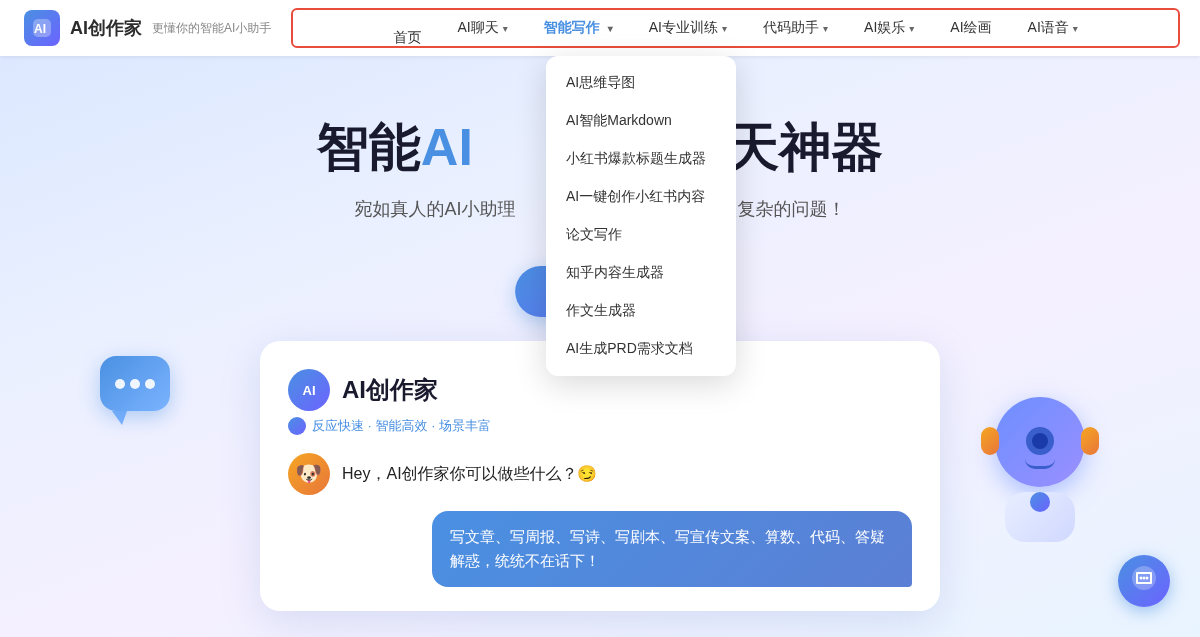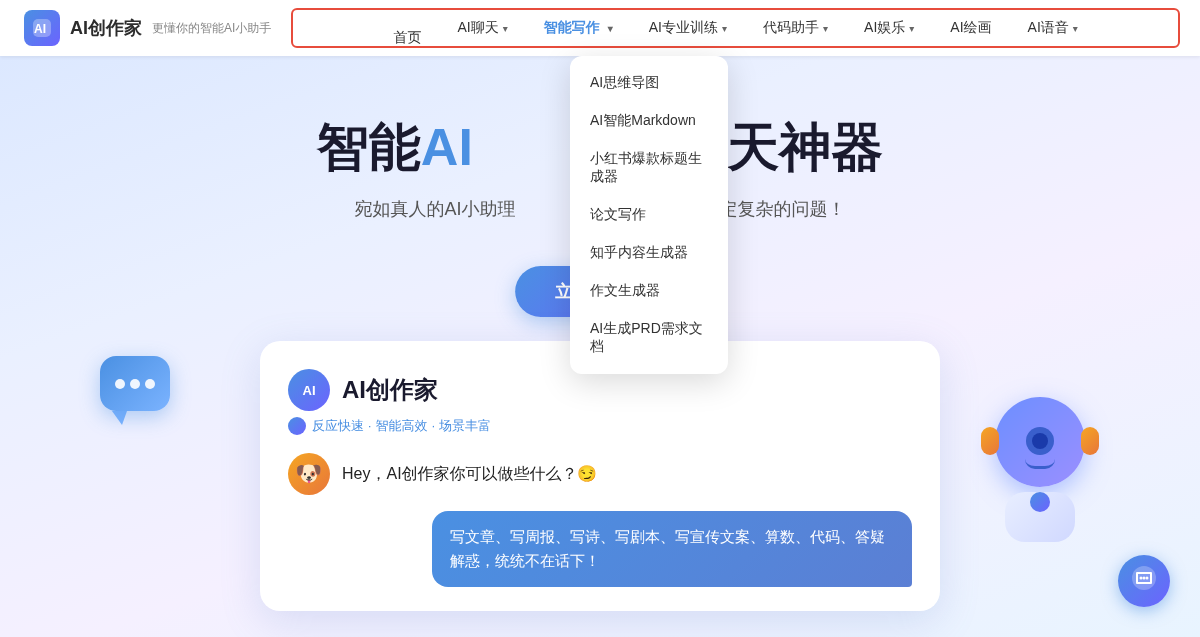--- a/index.html
+++ b/index.html
@@ -358,22 +358,22 @@
       border-left: 10px solid transparent;
       border-right: 5px solid transparent;
       border-top: 14px solid #7bb3ff;
       margin-left: 12px;
     }
 
     
     .dropdown-menu {
       position: absolute;
       top: 56px;
-      left: 570px;
-      width: 158px;
+      left: 546px;
+      width: 190px;
       background: #fff;
       border-radius: 12px;
       box-shadow: 0 8px 32px rgba(0,0,0,0.15);
       padding: 8px 0;
       z-index: 200;
     }
 
     .dropdown-item {
       padding: 10px 20px;
       font-size: 14px;
@@ -518,20 +518,21 @@
         <div style="width:20px;height:20px;background:linear-gradient(135deg,#4a90e2,#6c63ff);border-radius:50%;margin:15px auto 0;"></div>
       </div>
     </div>
   </div>
 </div>
 
 <div class="dropdown-menu">
   <div class="dropdown-item">AI思维导图</div>
   <div class="dropdown-item">AI智能Markdown</div>
   <div class="dropdown-item">小红书爆款标题生成器</div>
+  <div class="dropdown-item">AI一键创作小红书内容</div>
   <div class="dropdown-item">论文写作</div>
   <div class="dropdown-item">知乎内容生成器</div>
   <div class="dropdown-item">作文生成器</div>
   <div class="dropdown-item">AI生成PRD需求文档</div>
 </div>
 
 <div class="float-chat-btn">
   <span class="float-chat-icon">
     <svg width="26" height="26" viewBox="0 0 26 26" fill="none">
       <circle cx="13" cy="13" r="12" fill="white" opacity="0.25"></circle>

